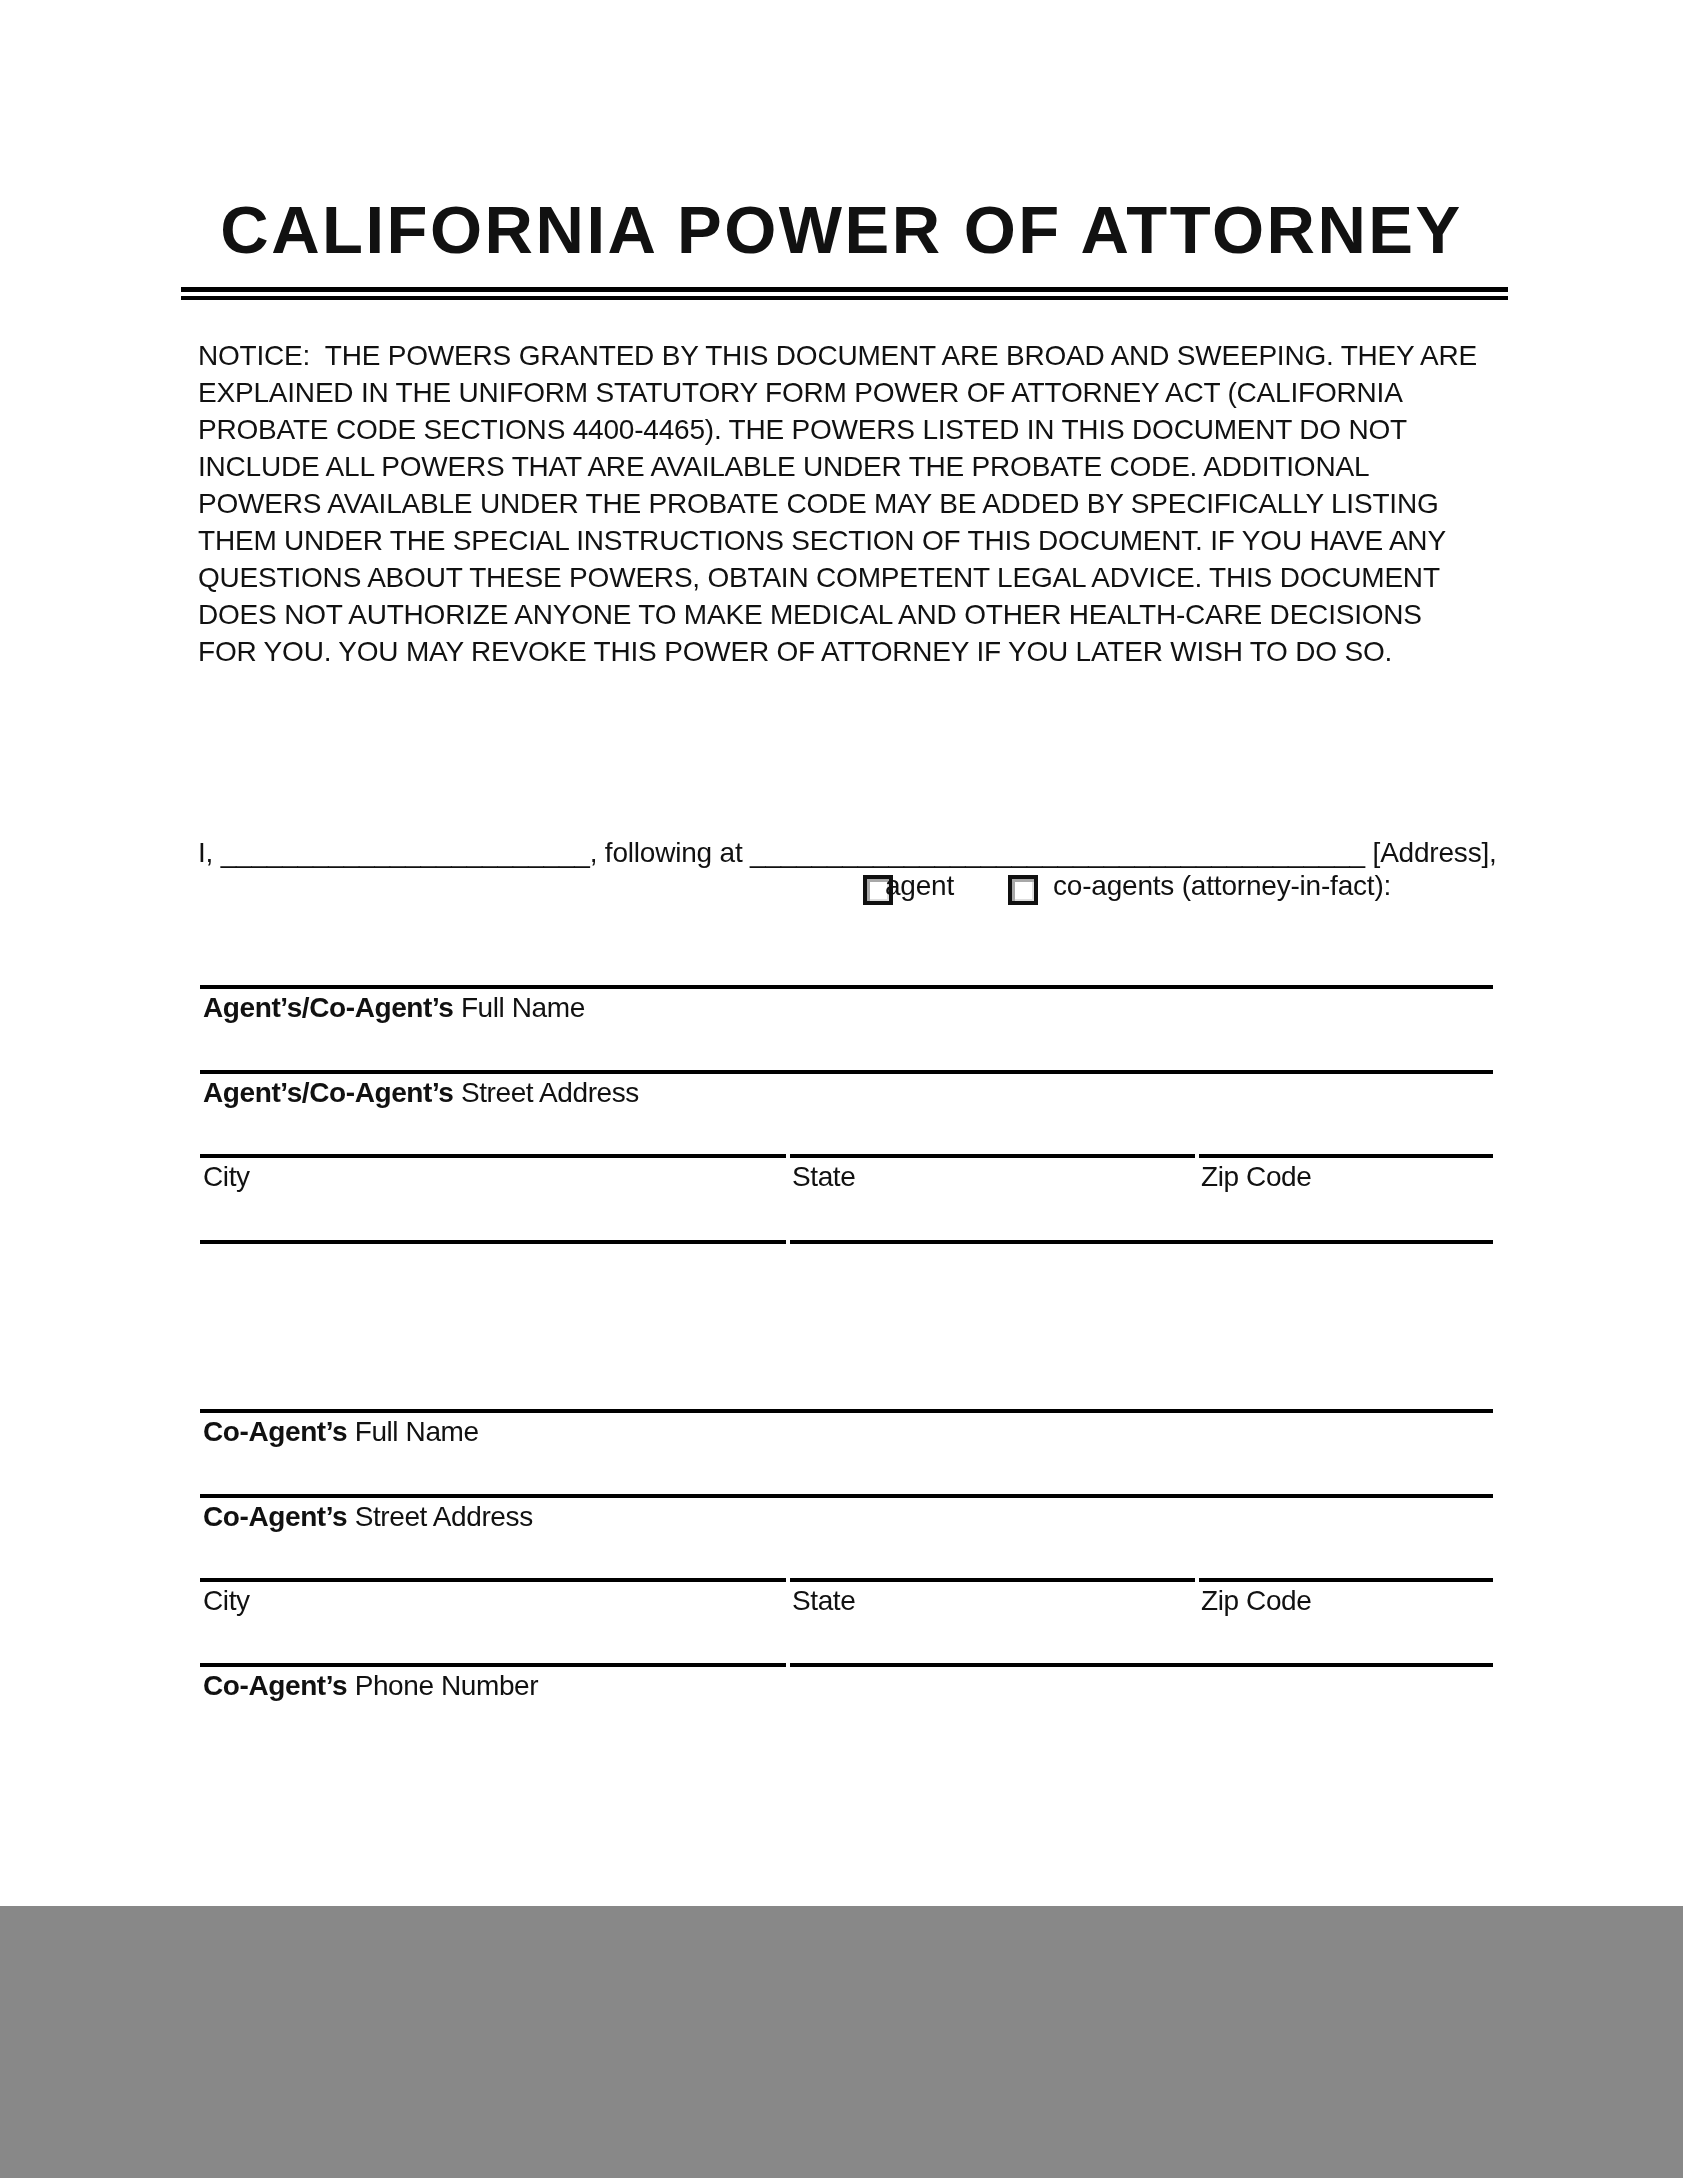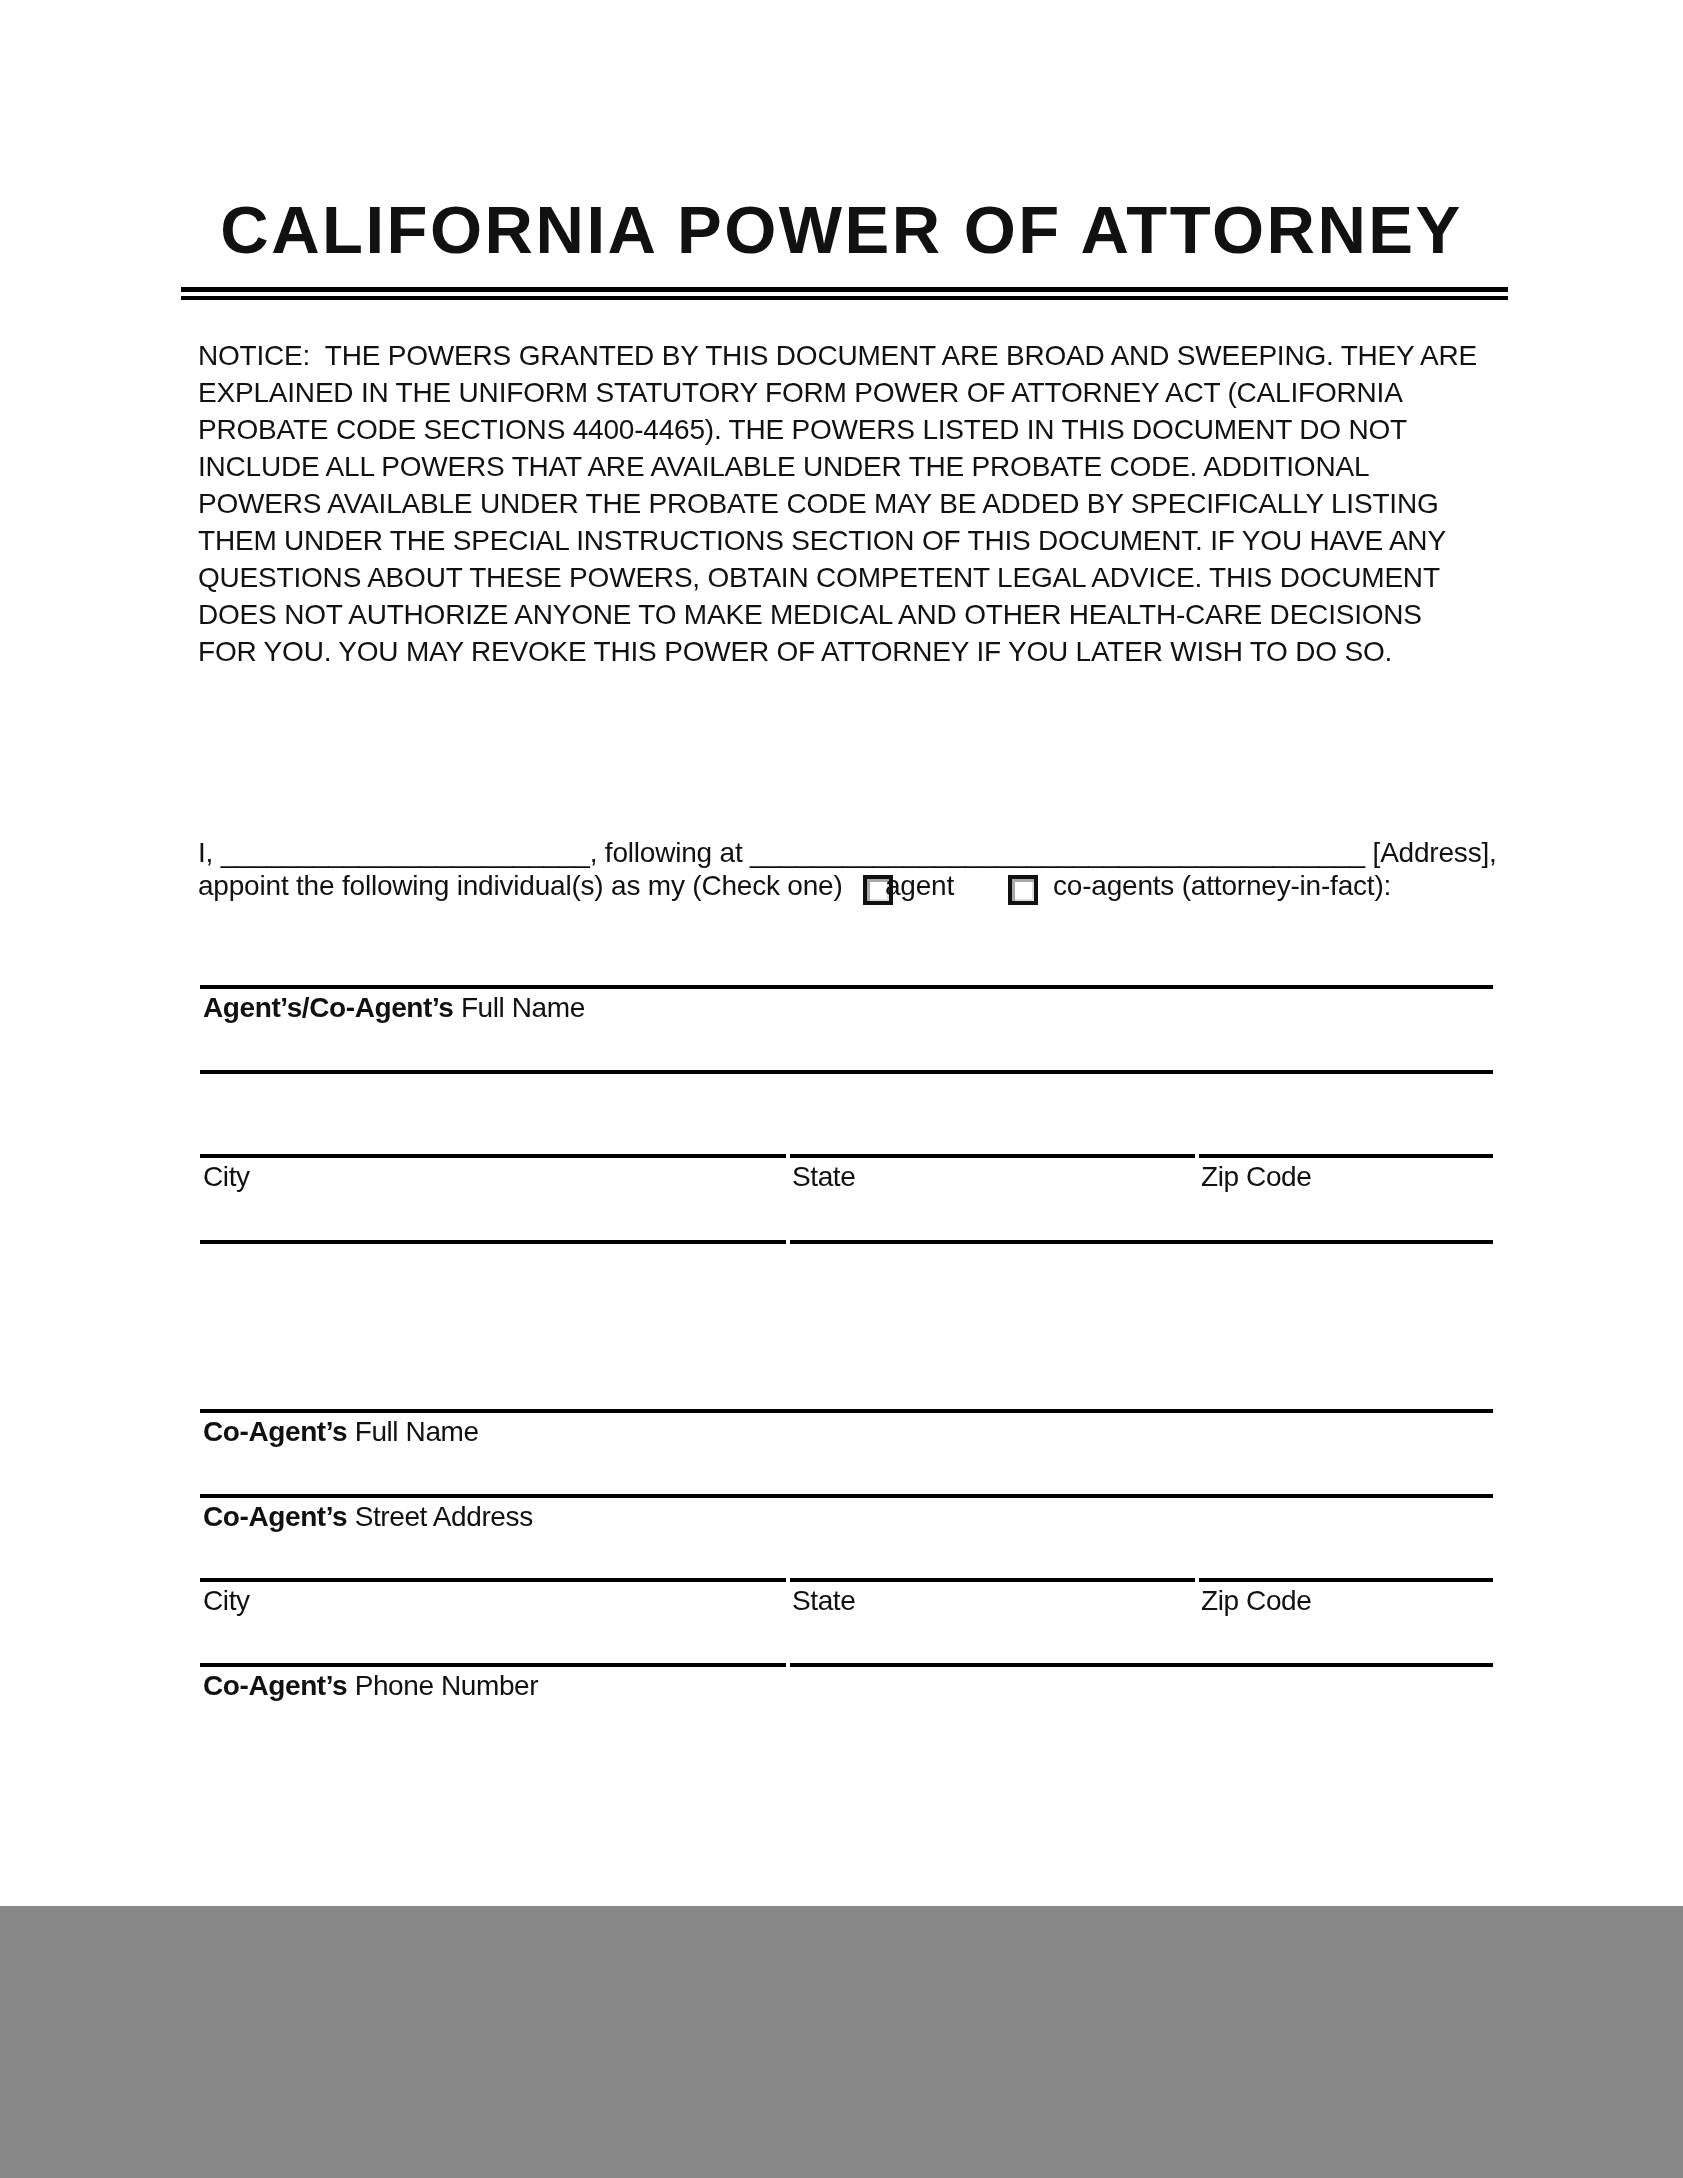--- a/index.html
+++ b/index.html
@@ -73,30 +73,30 @@
 INCLUDE ALL POWERS THAT ARE AVAILABLE UNDER THE PROBATE CODE. ADDITIONAL
 POWERS AVAILABLE UNDER THE PROBATE CODE MAY BE ADDED BY SPECIFICALLY LISTING
 THEM UNDER THE SPECIAL INSTRUCTIONS SECTION OF THIS DOCUMENT. IF YOU HAVE ANY
 QUESTIONS ABOUT THESE POWERS, OBTAIN COMPETENT LEGAL ADVICE. THIS DOCUMENT
 DOES NOT AUTHORIZE ANYONE TO MAKE MEDICAL AND OTHER HEALTH-CARE DECISIONS
 FOR YOU. YOU MAY REVOKE THIS POWER OF ATTORNEY IF YOU LATER WISH TO DO SO.</div>
 
 
   <div class="abs intro-line body-text">I, ________________________, following at ________________________________________ [Address],</div>
 
-  <div class="abs appoint-line body-text" style="left:198px;">appoint the following individual(s) as my (Check one)</div>
   <div class="abs checkbox" style="left:863px;top:875px;" role="checkbox" aria-checked="false"></div>
   <div class="abs appoint-line body-text" style="left:885px;">agent</div>
   <div class="abs checkbox" style="left:1008px;top:875px;" role="checkbox" aria-checked="false"></div>
   <div class="abs appoint-line body-text" style="left:1053px;">co-agents (attorney-in-fact):</div>
 
   <div class="abs fline" style="left:200px;top:985px;width:1293px;"></div>
   <div class="abs flabel" style="left:203px;top:991px;"><b>Agent’s/Co-Agent’s</b><span> Full Name</span></div>
 
   <div class="abs fline" style="left:200px;top:1070px;width:1293px;"></div>
+  <div class="abs flabel" style="left:203px;top:1076px;"><b>Agent’s/Co-Agent’s</b><span> Street Address</span></div>
 
   <div class="abs fline" style="left:200px;top:1154px;width:586px;"></div>
   <div class="abs fline" style="left:790px;top:1154px;width:405px;"></div>
   <div class="abs fline" style="left:1199px;top:1154px;width:294px;"></div>
   <div class="abs flabel" style="left:203px;top:1160px;">City</div>
   <div class="abs flabel" style="left:792px;top:1160px;">State</div>
   <div class="abs flabel" style="left:1201px;top:1160px;">Zip Code</div>
 
   <div class="abs fline" style="left:200px;top:1240px;width:586px;"></div>
   <div class="abs fline" style="left:790px;top:1240px;width:703px;"></div>

